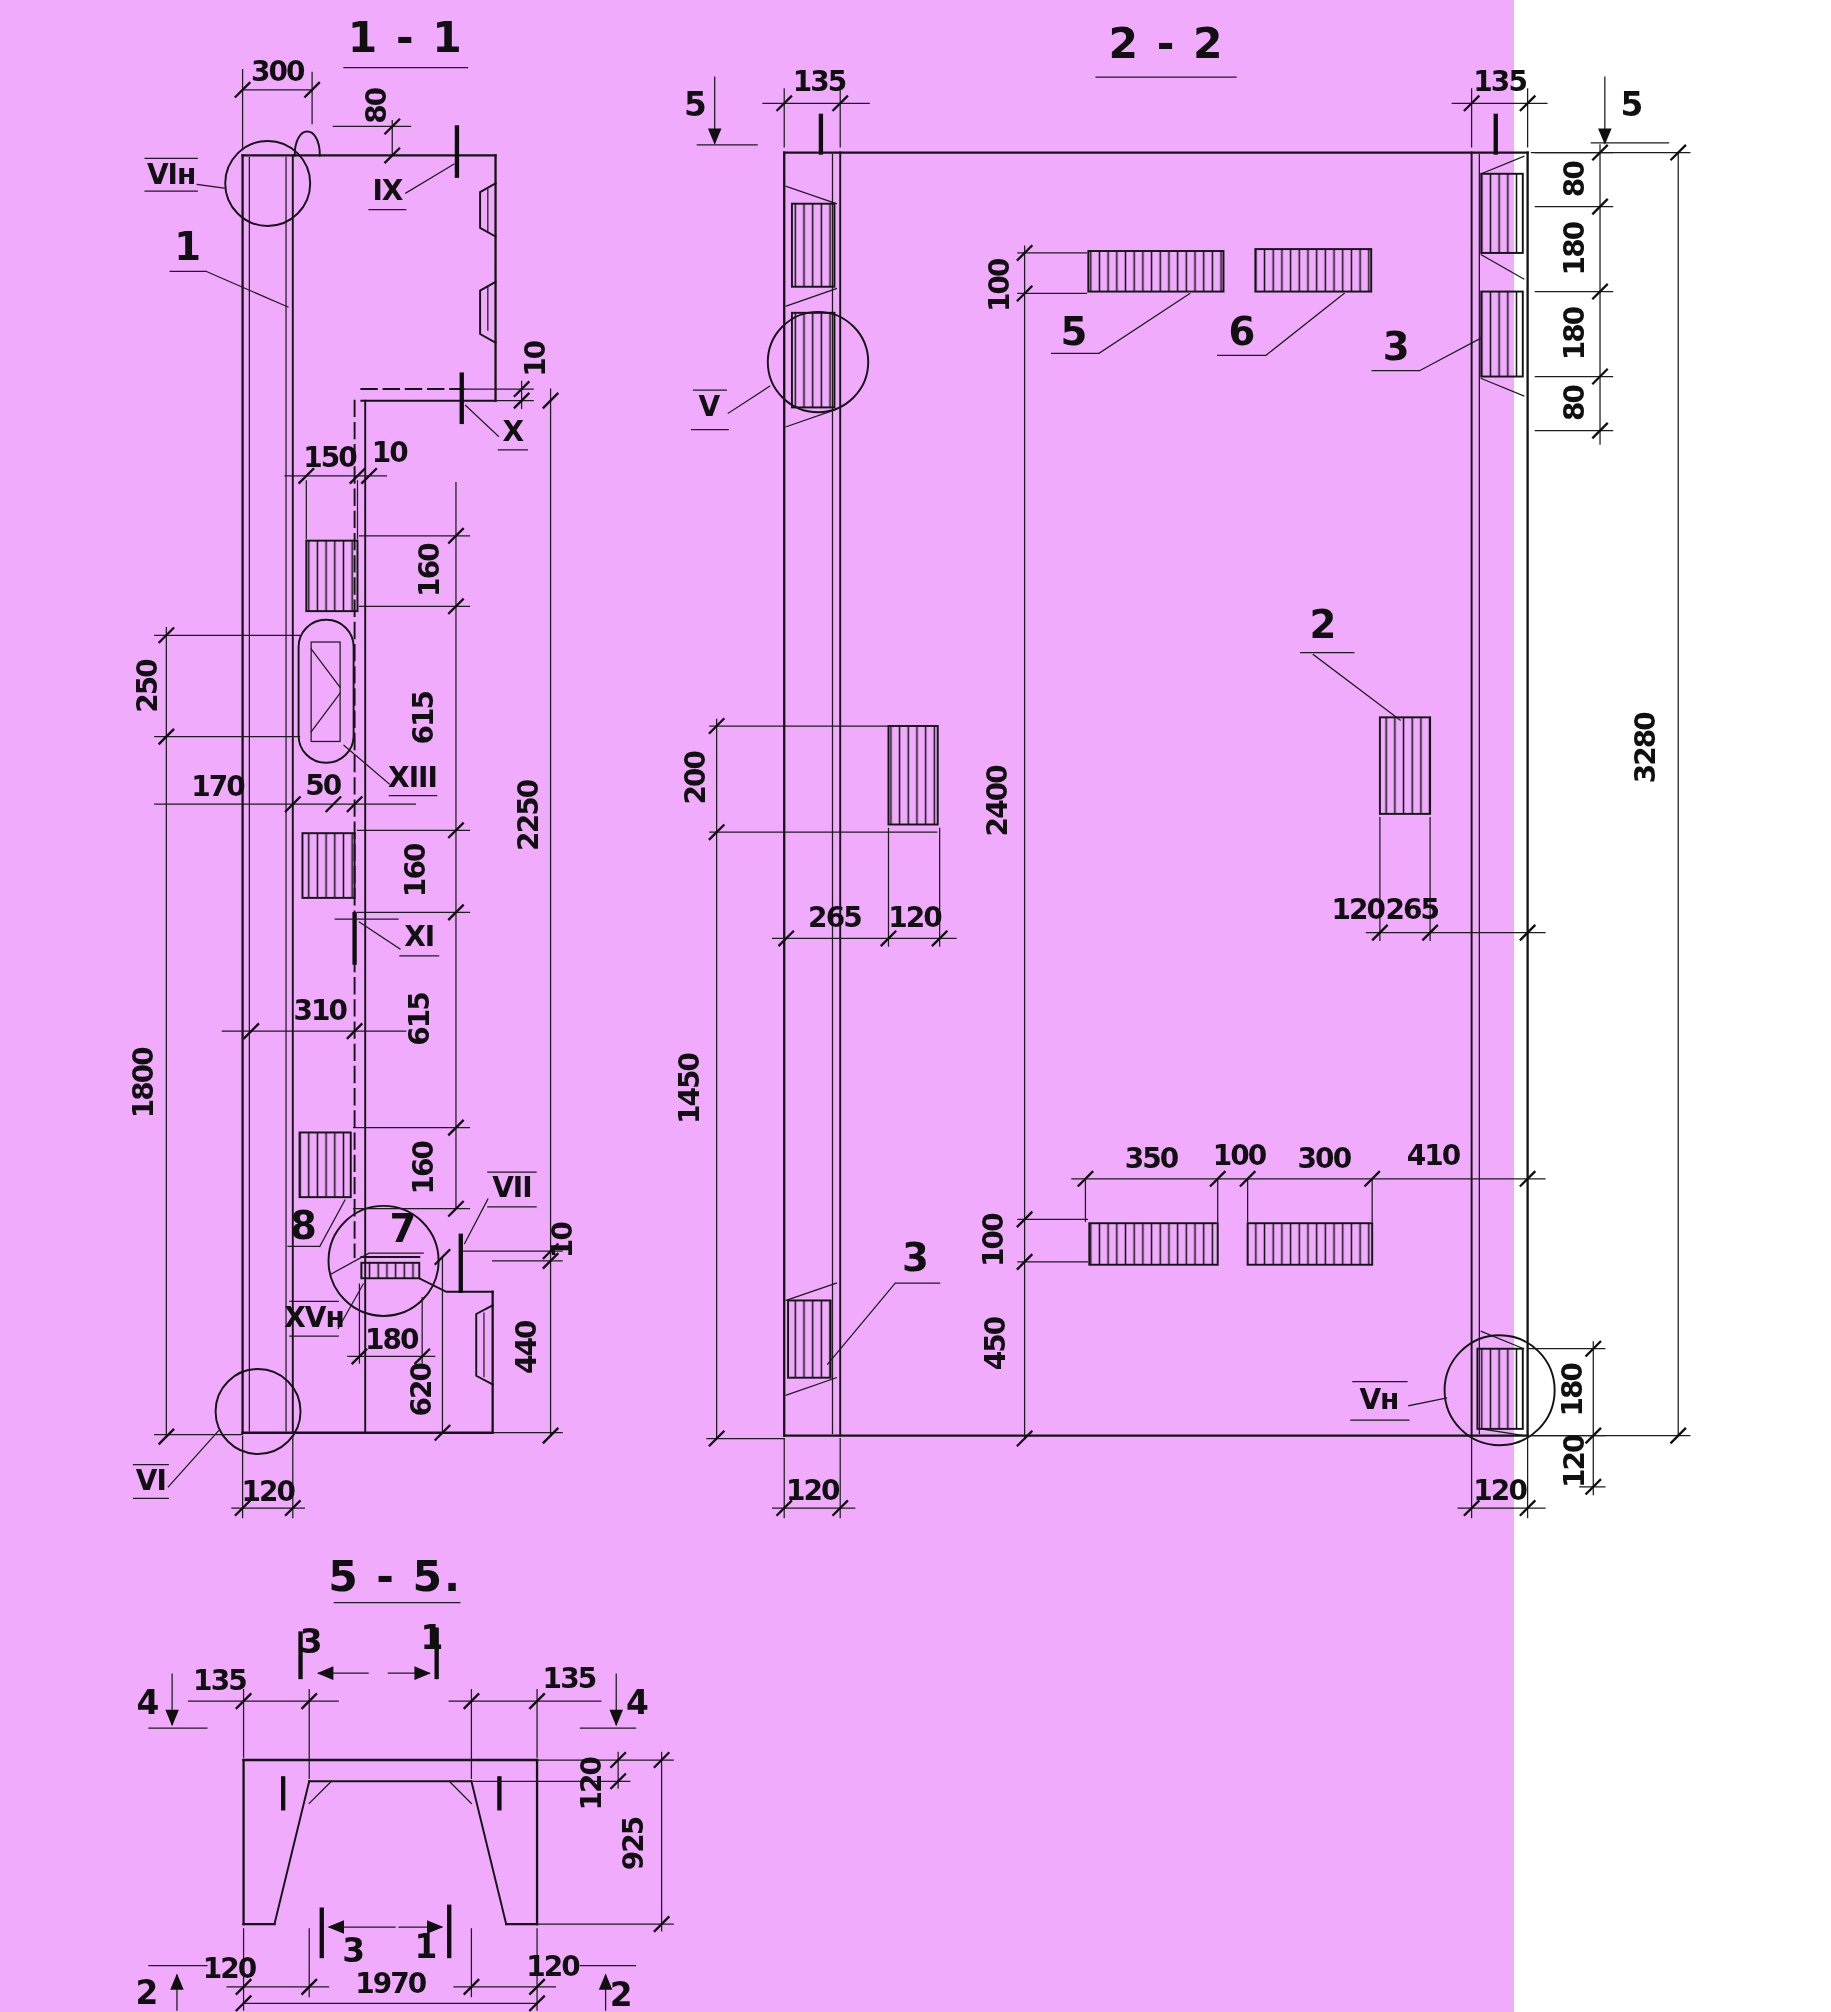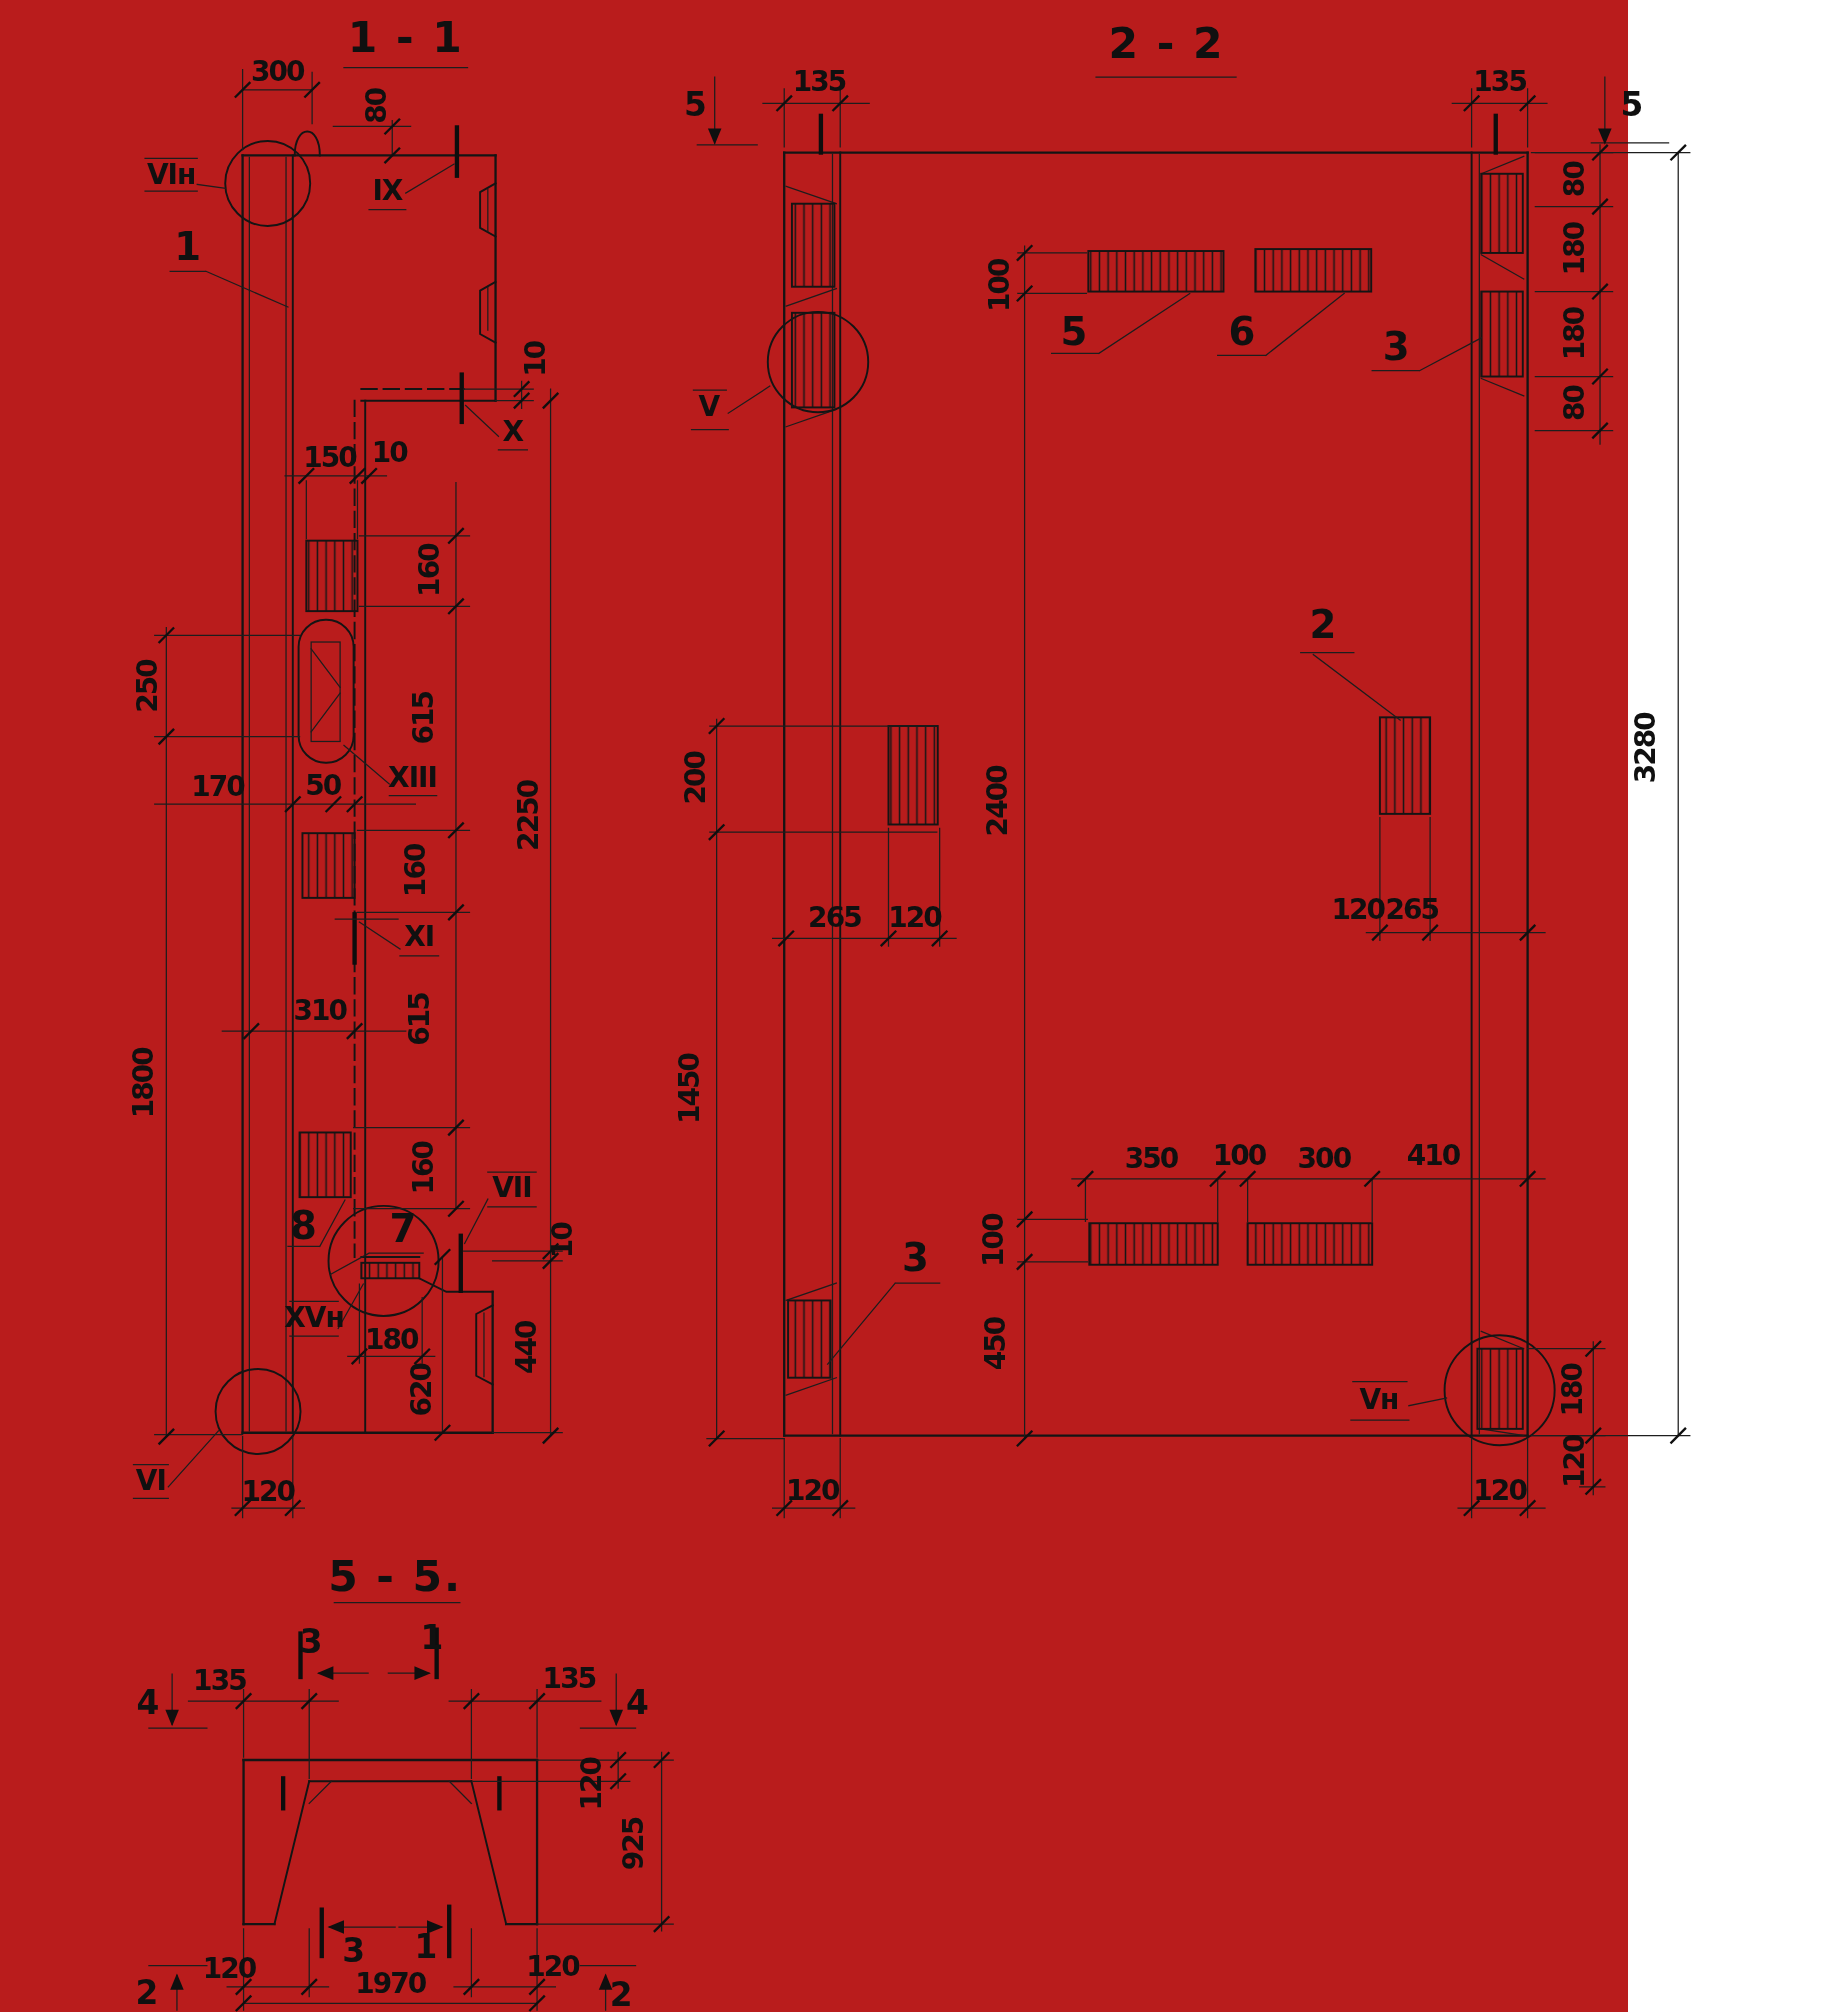--- a/index.html
+++ b/index.html
@@ -1,16 +1,16 @@
 <!DOCTYPE html>
 <html><head>
 <meta charset="utf-8">
 <style>
   html,body{margin:0;padding:0;background:#ffffff;}
-  .page{width:1628px;height:2012px;position:relative;background:#b91c1c;}
+  .page{width:1514px;height:2012px;position:relative;background:#f0abfc;}
   svg{display:block}
   
   .ln{stroke:#141414;stroke-width:2.4;fill:none;stroke-linecap:square}
   .md{stroke:#141414;stroke-width:2;fill:none;stroke-linecap:square}
   .tn{stroke:#1d1d1d;stroke-width:1.3;fill:none;stroke-linecap:square}
   .bd{stroke:#0d0d0d;stroke-width:4.5;fill:none;stroke-linecap:square}
   .dash{stroke-dasharray:16 7}
   .hatch{fill:url(#hv);stroke:#141414;stroke-width:2}
   .ah{fill:#0f0f0f;stroke:none}
   

